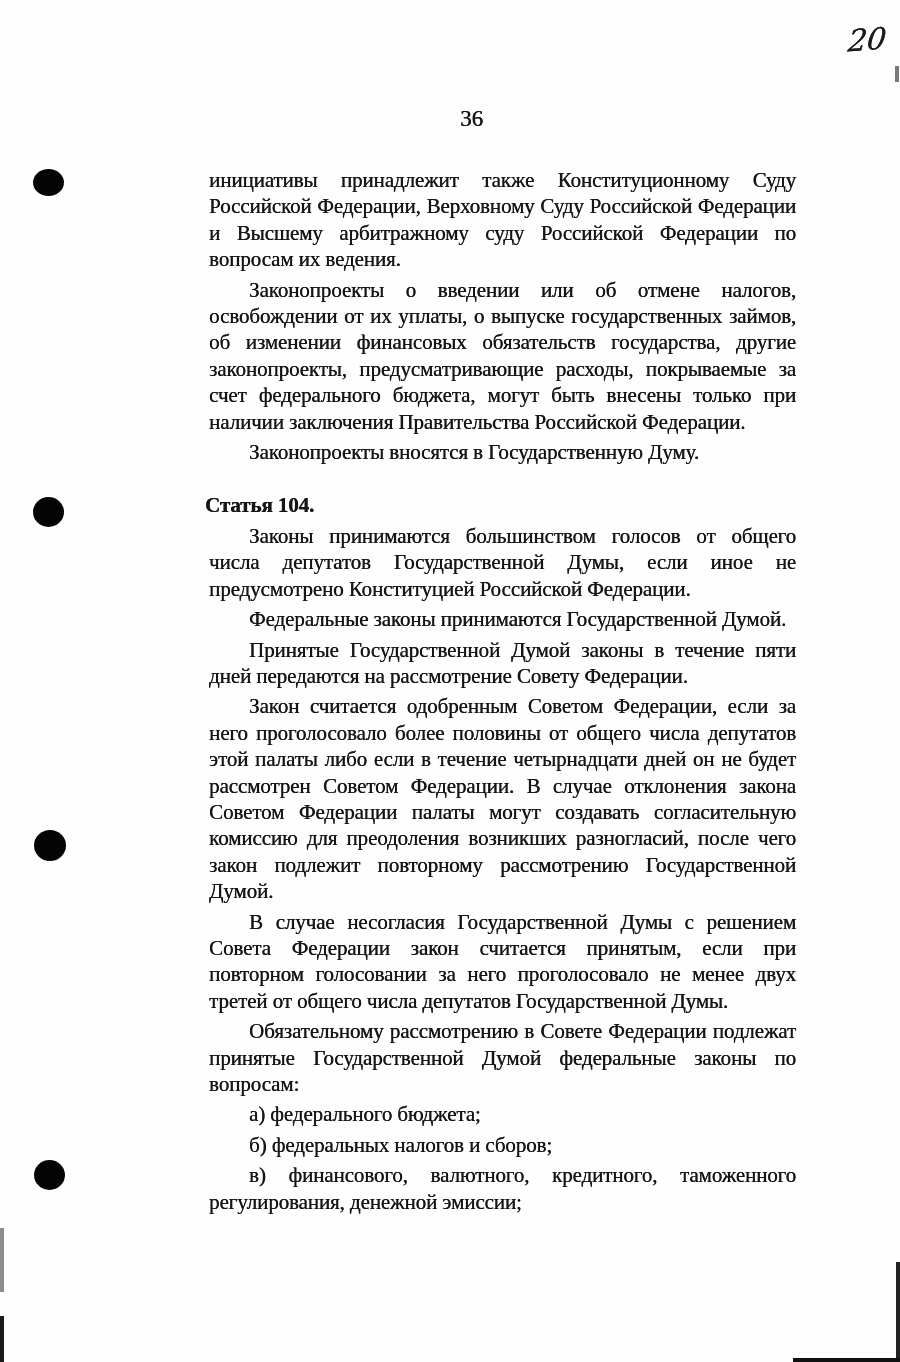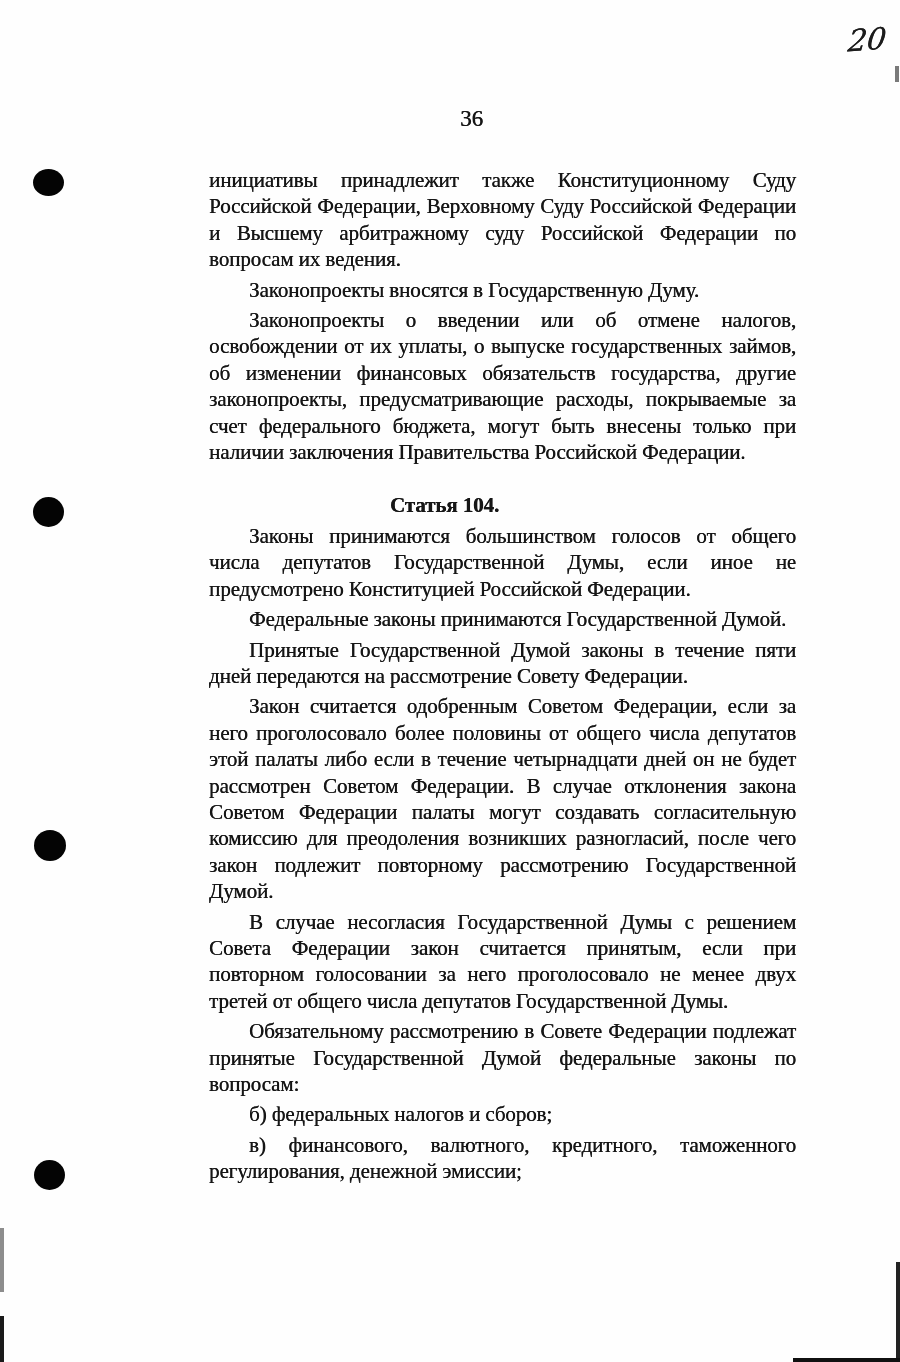--- a/index.html
+++ b/index.html
@@ -56,21 +56,20 @@
     text-align: justify;
     text-indent: 40px;
   }
   .textblock p.noindent { text-indent: 0; }
   .textblock h3 {
     margin: 0;
     margin-right: 116px;
     font-size: 21px;
     line-height: 26.4px;
     font-weight: 700;
-    text-align: center;
   }
   .textblock h3.h104 { margin-top: 27px; }
   .textblock h3.h105 { margin-top: 25px; }
   .artifact { position: absolute; }
   .edge-left-gray   { left: 0; top: 1228px; width: 4px; height: 64px;  background: #8d8d8d; }
   .edge-left-black  { left: 0; top: 1316px; width: 4px; height: 46px;  background: #1a1a1a; }
   .edge-right-tick  { left: 895px; top: 66px; width: 4px; height: 16px; background: #7a7a7a; }
   .edge-right-line  { left: 896px; top: 1262px; width: 4px; height: 100px; background: #222222; }
   .edge-bottom-line { left: 793px; top: 1358px; width: 107px; height: 4px; background: #101010; }
 </style>
@@ -83,31 +82,32 @@
 
   <div class="pageno">36</div>
 
   <div class="punch d1"></div>
   <div class="punch d2"></div>
   <div class="punch d3"></div>
   <div class="punch d4"></div>
 
   <div class="textblock">
     <p class="noindent">инициативы принадлежит также Конституционному Суду Российской Федерации, Верховному Суду Российской Федерации и Высшему арбитражному суду Российской Федерации по вопросам их ведения.</p>
+    <p>Законопроекты о введении или об отмене налогов, освобождении от их уплаты, о выпуске государственных займов, об изменении финансовых обязательств государства, другие законопроекты, предусматривающие расходы, покрываемые за счет федерального бюджета, могут быть внесены только при наличии заключения Правительства Российской Федерации.</p>
     <p>Законопроекты вносятся в Государственную Думу.</p>
-    <p>Законопроекты о введении или об отмене налогов, освобождении от их уплаты, о выпуске государственных займов, об изменении финансовых обязательств государства, другие законопроекты, предусматривающие расходы, покрываемые за счет федерального бюджета, могут быть внесены только при наличии заключения Правительства Российской Федерации.</p>
 
     <h3 class="h104">Статья 104.</h3>
     <p>Законы принимаются большинством голосов от общего числа депутатов Государственной Думы, если иное не предусмотрено Конституцией Российской Федерации.</p>
     <p>Федеральные законы принимаются Государственной Думой.</p>
     <p>Принятые Государственной Думой законы в течение пяти дней передаются на рассмотрение Совету Федерации.</p>
     <p>Закон считается одобренным Советом Федерации, если за него проголосовало более половины от общего числа депутатов этой палаты либо если в течение четырнадцати дней он не будет рассмотрен Советом Федерации. В случае отклонения закона Советом Федерации палаты могут создавать согласительную комиссию для преодоления возникших разногласий, после чего закон подлежит повторному рассмотрению Государственной Думой.</p>
     <p>В случае несогласия Государственной Думы с решением Совета Федерации закон считается принятым, если при повторном голосовании за него проголосовало не менее двух третей от общего числа депутатов Государственной Думы.</p>
 
     <p>Обязательному рассмотрению в Совете Федерации подлежат принятые Государственной Думой федеральные законы по вопросам:</p>
+    <p>а) федерального бюджета;</p>
     <p>б) федеральных налогов и сборов;</p>
     <p>в) финансового, валютного, кредитного, таможенного регулирования, денежной эмиссии;</p>
   </div>
 
   <div class="artifact edge-left-gray"></div>
   <div class="artifact edge-left-black"></div>
   <div class="artifact edge-right-tick"></div>
   <div class="artifact edge-right-line"></div>
   <div class="artifact edge-bottom-line"></div>
 

